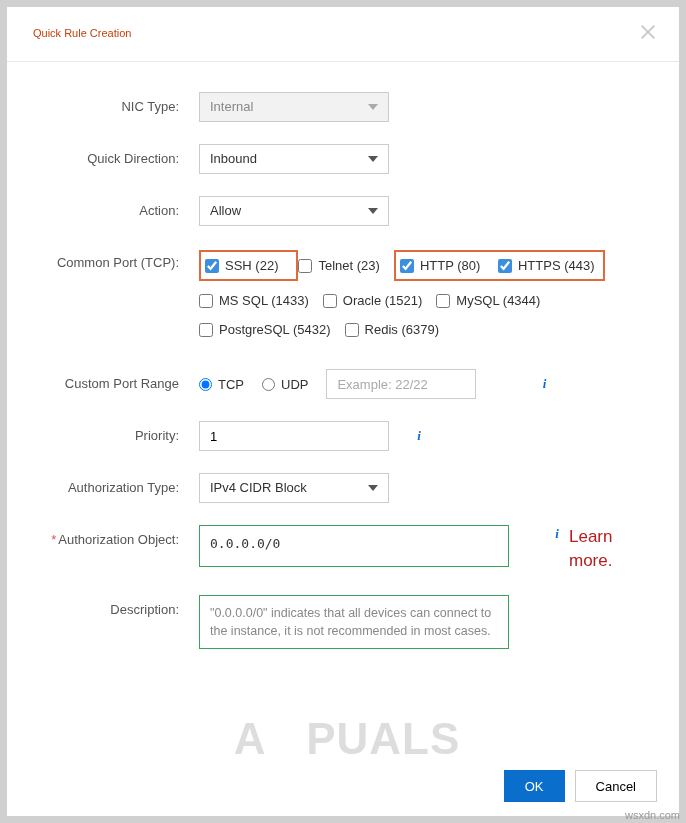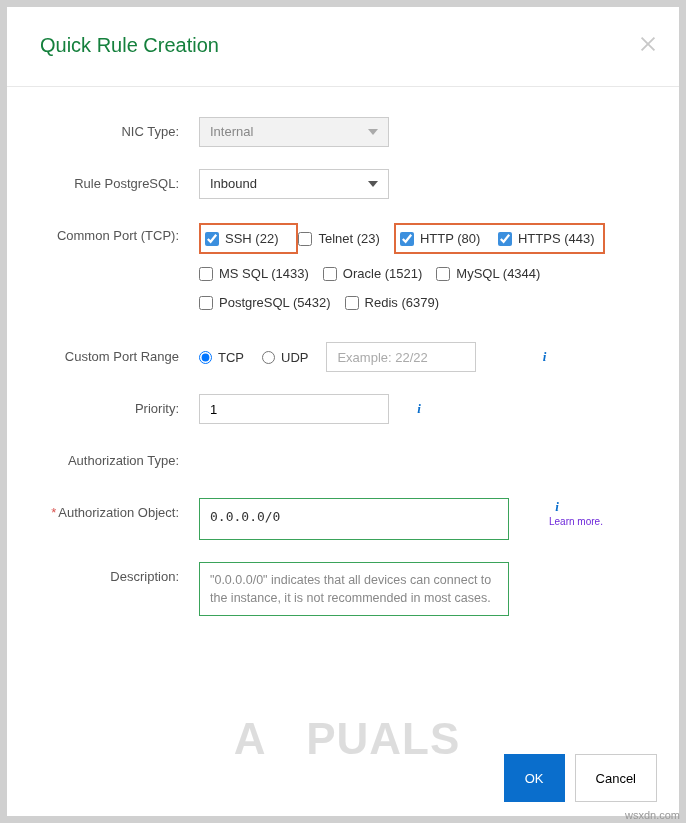--- a/index.html
+++ b/index.html
@@ -10,21 +10,21 @@
     width: 686px; height: 823px; position: relative;
   }
   .dialog {
     position: absolute; top: 6px; left: 6px; right: 6px; bottom: 6px;
     background: #fff; border: 1px solid #d0d0d0;
   }
   .titlebar {
     display: flex; align-items: center; justify-content: space-between;
     padding: 12px 20px 14px 18px; border-bottom: 1px solid #e8e8e8;
   }
-  .titlebar h1 { font-size: 20px; font-weight: 500; margin: 15px; color: #15803d;}
+  .titlebar h1 { font-size: 11px; font-weight: 500; margin: 8px; color: #c2410c;}
   .close-x { color: #c8c8c8; cursor: pointer; }
   .close-x svg { width: 22px; height: 22px; }
   .content { padding: 30px 24px 10px 24px; }
   .row { display: flex; align-items: flex-start; margin-bottom: 22px; }
   .lab {
     width: 168px; text-align: right; padding-right: 20px;
     color: #555; font-size: 13px; line-height: 30px; flex-shrink:0;
   }
   .lab .req { color: #d9534f; margin-right: 2px;}
   .field { flex: 1; display: flex; align-items: center; flex-wrap: wrap; }
@@ -45,30 +45,30 @@
   .radio { display:inline-flex; align-items:center; margin-right:18px;}
   .radio input { margin:0 6px 0 0;}
   .info-icon { width:16px;height:16px;border-radius:50%;color:#0a6ecc;
     display:inline-flex;align-items:center;justify-content:center;
     font-style:italic;font-weight:bold;font-family:Georgia,serif;font-size:13px;}
   .info-icon::before{content:"i";}
   .tinput { width: 150px; }
   .tinput::placeholder{color:#aaa;}
   .priority-input { width:190px; height:30px; border:1px solid #ccc; padding:0 10px; font-size:13px;}
   .auth-obj { width:310px; height:42px; border:1px solid #3aa35a; padding:10px; font-size:13px; color:#333; resize:none;}
-  .learn { color:#6d28d9; font-size:10px; display:flex; align-items:flex-start; margin-left:40px;flex-direction:column;}
+  .learn { color:#b91c1c; font-size:17px; display:flex; align-items:flex-start; margin-left:40px;}
   .learn .info-icon { margin-right:4px; margin-top:1px;}
   .learn-text { display:inline-block; max-width:60px; line-height:1.4;}
   .desc-box { width:310px; min-height:52px; border:1px solid #3aa35a; padding:8px 10px; font-size:12.5px; color:#888; line-height:1.45;}
   .hint { font-size:12.5px; color:#999; margin-top:6px; max-width:420px; line-height:1.45;}
   .footer {
     position:absolute; bottom:14px; right:22px;
     display:flex; gap:10px;
   }
-  .btn { height:48px; padding:0 20px; font-size:13px; border:1px solid #ccc; background:#fff; cursor:pointer;}
+  .btn { height:32px; padding:0 20px; font-size:13px; border:1px solid #ccc; background:#fff; cursor:pointer;}
   .btn.primary { background:#0a6ecc; border-color:#0a6ecc; color:#fff;}
   .watermark {
     position:absolute; bottom:52px; left:8px; right:0; text-align:center;
     pointer-events:none; opacity:0.18; font-size:44px; font-weight:700;
     color:#4a4a4a; letter-spacing:1px; font-family: Arial, sans-serif;
   }
   .srcmark { position:absolute; bottom:2px; right:6px; font-size:11px; color:#999;}
 </style>
 </head>
 <body>
@@ -91,29 +91,38 @@
       <div class="lab">NIC Type:</div>
       <div class="field">
         <div class="select disabled">
           <span>Internal</span>
           <span class="caret"></span>
         </div>
       </div>
     </div>
 
     <div class="row">
-      <div class="lab">Rule PostgreSQL:</div>
+      <div class="lab">Quick Direction:</div>
       <div class="field">
         <div class="select">
           <span>Inbound</span>
           <span class="caret"></span>
         </div>
       </div>
     </div>
 
+    <div class="row">
+      <div class="lab">Action:</div>
+      <div class="field">
+        <div class="select">
+          <span>Allow</span>
+          <span class="caret"></span>
+        </div>
+      </div>
+    </div>
 
     <div class="row">
       <div class="lab">Common Port (TCP):</div>
       <div class="field" style="display:block;">
         <div class="chk-line">
           <span class="hx">
             <label class="chk">
                 <input type="checkbox" checked="" style="">
                 <span>SSH (22)</span>
               </label>
@@ -179,20 +188,26 @@
     <div class="row">
       <div class="lab">Priority:</div>
       <div class="field">
         <input class="priority-input" type="text" value="1" style="">
         <span class="info-icon" style="margin-left:22px;"></span>
       </div>
     </div>
 
     <div class="row">
       <div class="lab">Authorization Type:</div>
+      <div class="field">
+        <div class="select">
+          <span>IPv4 CIDR Block</span>
+          <span class="caret"></span>
+        </div>
+      </div>
     </div>
 
     <div class="row">
       <div class="lab" style="line-height:1.4; padding-top:6px;"><span class="req">*</span><span>Authorization Object:</span></div>
       <div class="field" style="align-items:flex-start;">
         <textarea class="auth-obj" style="">0.0.0.0/0</textarea>
         <span class="learn">
           <span class="info-icon"></span>
           <span class="learn-text">Learn more.</span>
         </span>

